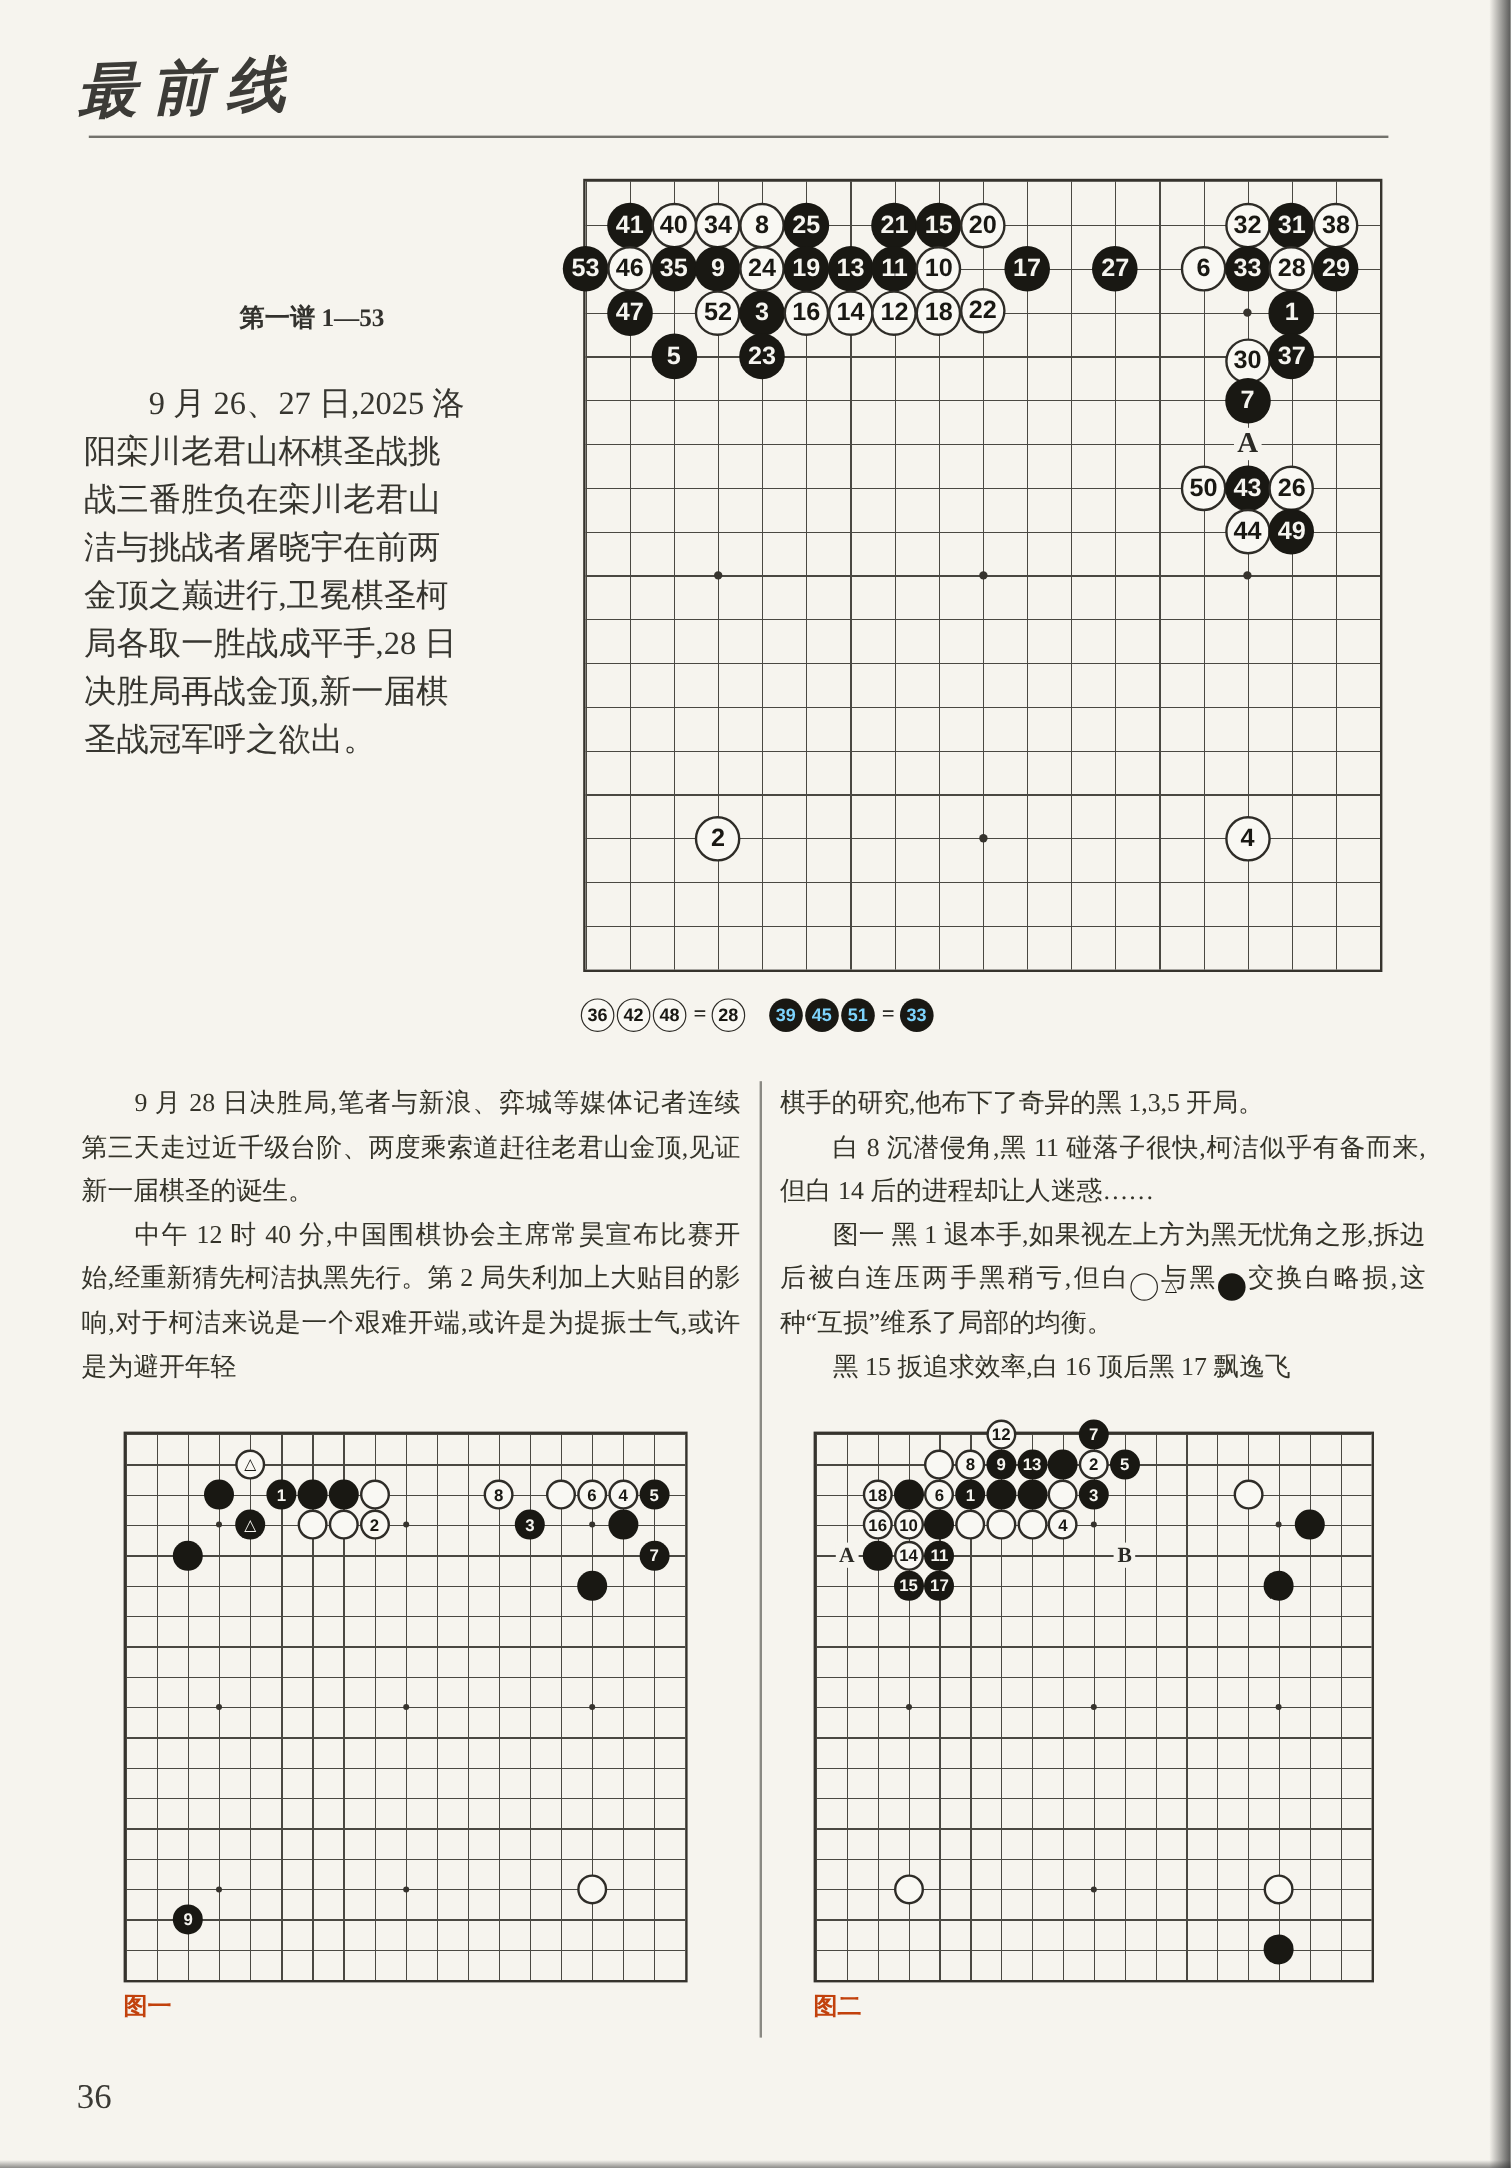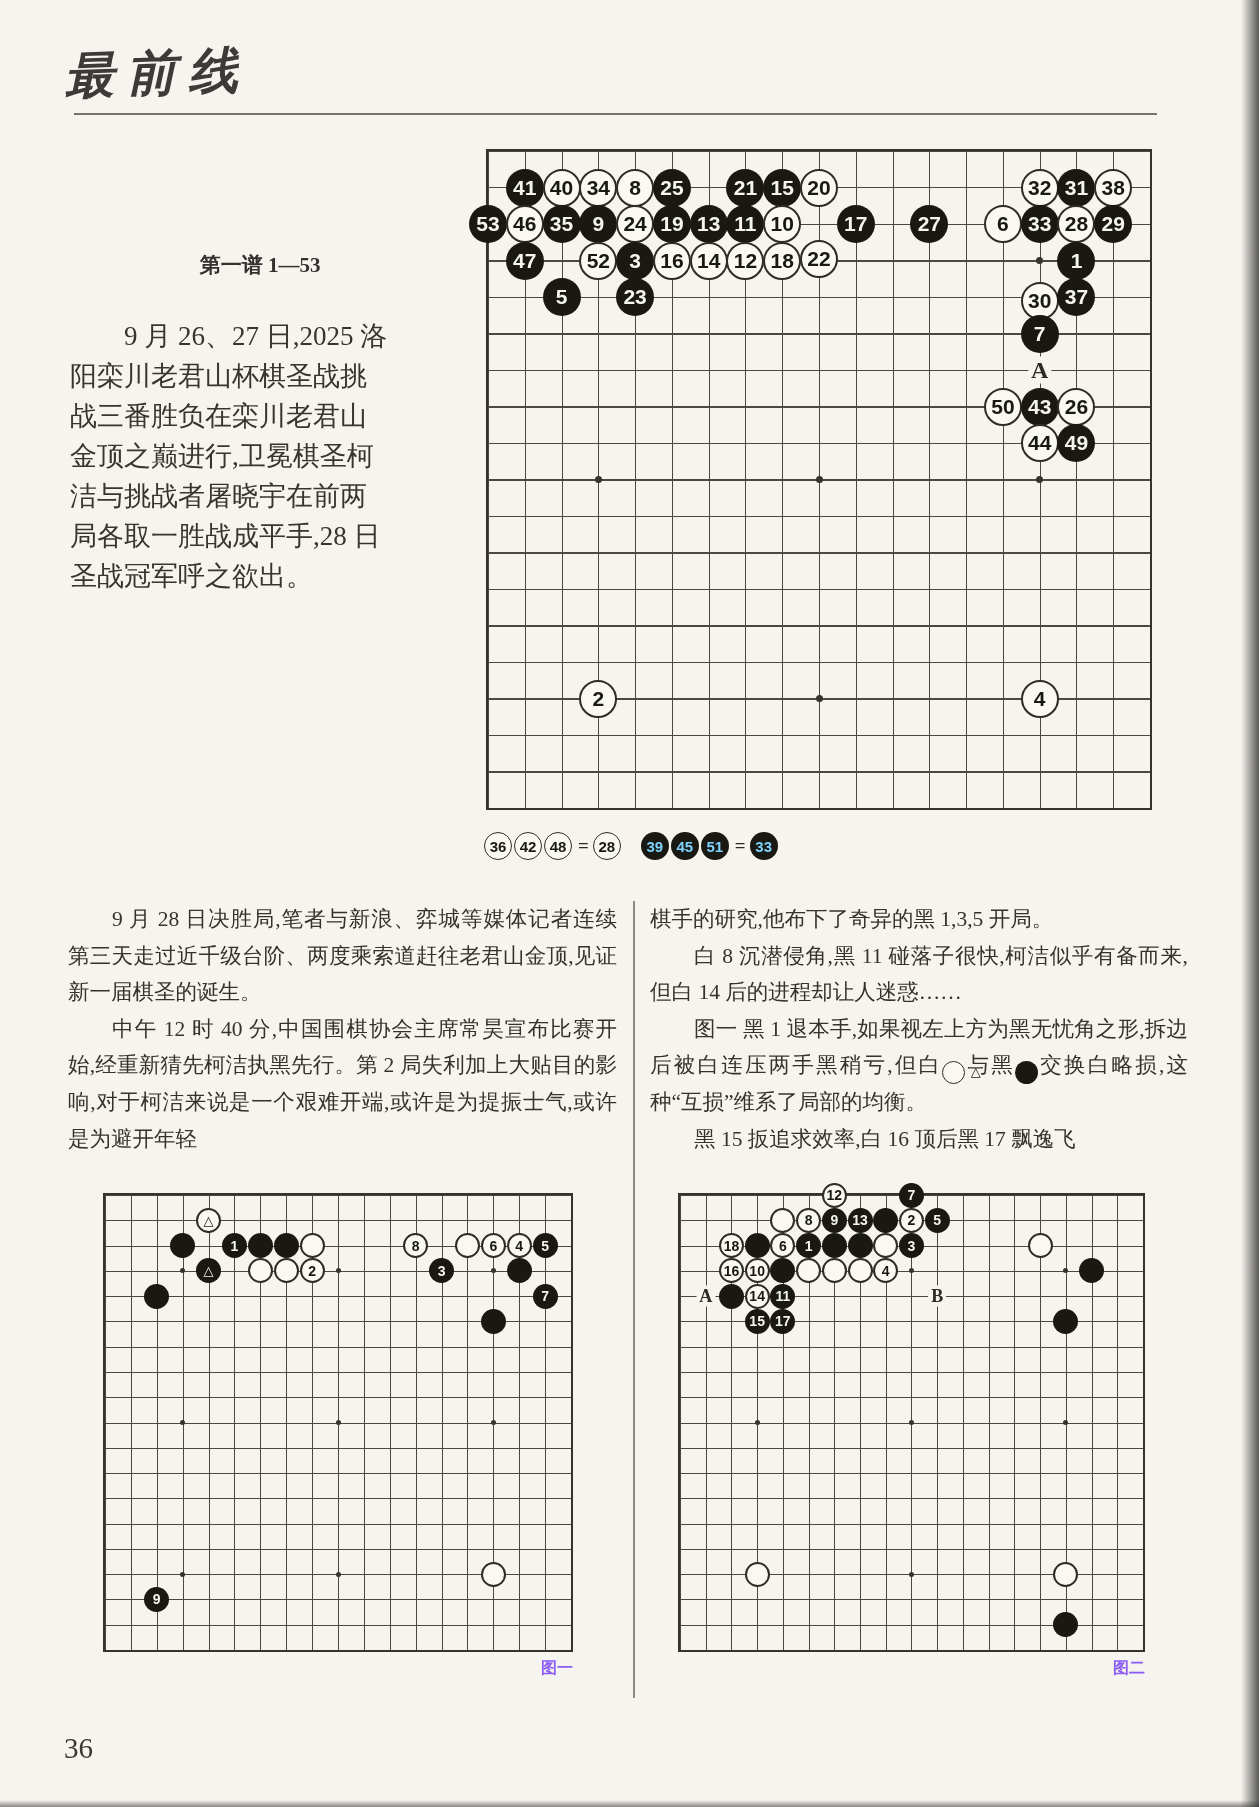--- a/index.html
+++ b/index.html
@@ -42,42 +42,43 @@
   .divider{position:absolute;left:633px;top:901px;width:1.5px;height:797px;background:#8a8983;}
   .col{position:absolute;top:901px;font-size:21.5px;line-height:36.6px;text-align:justify;color:#343329;}
   .col p{margin:0;}
   .col p.ind{text-indent:44px;}
   .col-left{left:68px;width:549px;}
   .col-right{left:650px;width:538px;}
   .tri-stone{display:inline-flex;width:23px;height:23px;border-radius:50%;align-items:center;justify-content:center;
              font-size:13px;vertical-align:-4px;box-sizing:border-box;}
   .tri-stone.w{border:1.5px solid #2e2c27;background:#f9f8f3;color:#191813;}
   .tri-stone.b{background:#191813;color:#f5f4ef;}
-  .diag-cap{position:absolute;top:1658px;font-size:16px;font-weight:bold;text-align:right;color:#8b5cf6;}
+  .diag-cap{position:absolute;top:1658px;font-size:20px;font-weight:bold;text-align:left;color:#c2410c;}
   .pagenum{position:absolute;left:64px;top:1732px;font-size:29px;color:#3a3934;}
 </style>
 </head>
 <body>
 
 <div class="page">
   <div class="edge-r"></div>
   <div class="edge-b"></div>
 
   <div class="callig">最前线</div>
   <div class="hline"></div>
 
   <div class="subtitle">第一谱 1—53</div>
 
   <div class="intro">
     <div class="ln">9 月 26、27 日,2025 洛</div>
     <div class="ln">阳栾川老君山杯棋圣战挑</div>
     <div class="ln">战三番胜负在栾川老君山</div>
+    <div class="ln">洁与挑战者屠晓宇在前两</div>
     <div class="ln">金顶之巅进行,卫冕棋圣柯</div>
-    <div class="ln">洁与挑战者屠晓宇在前两</div>
     <div class="ln">局各取一胜战成平手,28 日</div>
+    <div class="ln">决胜局再战金顶,新一届棋</div>
     <div class="ln">圣战冠军呼之欲出。</div>
   </div>
 
   <div class="board" id="main-board" style="left:486px;top:149px;width:662px;height:657px;">
       <div class="grid" style="background-image: repeating-linear-gradient(to right, rgb(74, 72, 66) 0px, rgb(74, 72, 66) 1px, transparent 1px, transparent 36.78px), repeating-linear-gradient(rgb(74, 72, 66) 0px, rgb(74, 72, 66) 1px, transparent 1px, transparent 36.5px);"></div>
       <div class="star" style="width: 7px; height: 7px; left: 106.84px; top: 106px;"></div>
       <div class="star" style="width: 7px; height: 7px; left: 106.84px; top: 325px;"></div>
       <div class="star" style="width: 7px; height: 7px; left: 106.84px; top: 544px;"></div>
       <div class="star" style="width: 7px; height: 7px; left: 327.52px; top: 106px;"></div>
       <div class="star" style="width: 7px; height: 7px; left: 327.52px; top: 325px;"></div>

